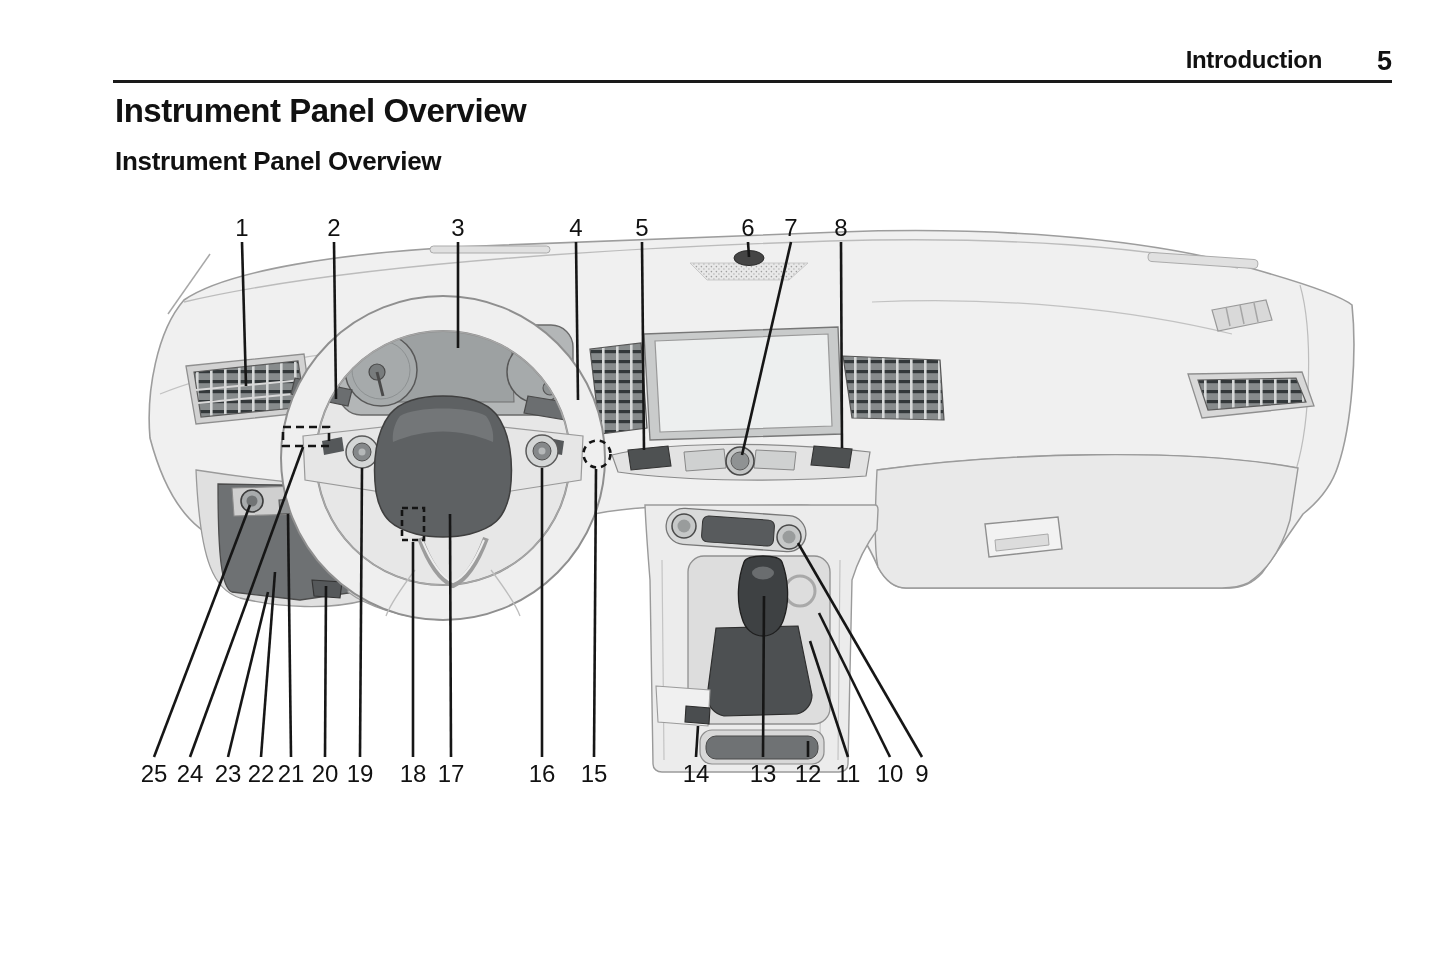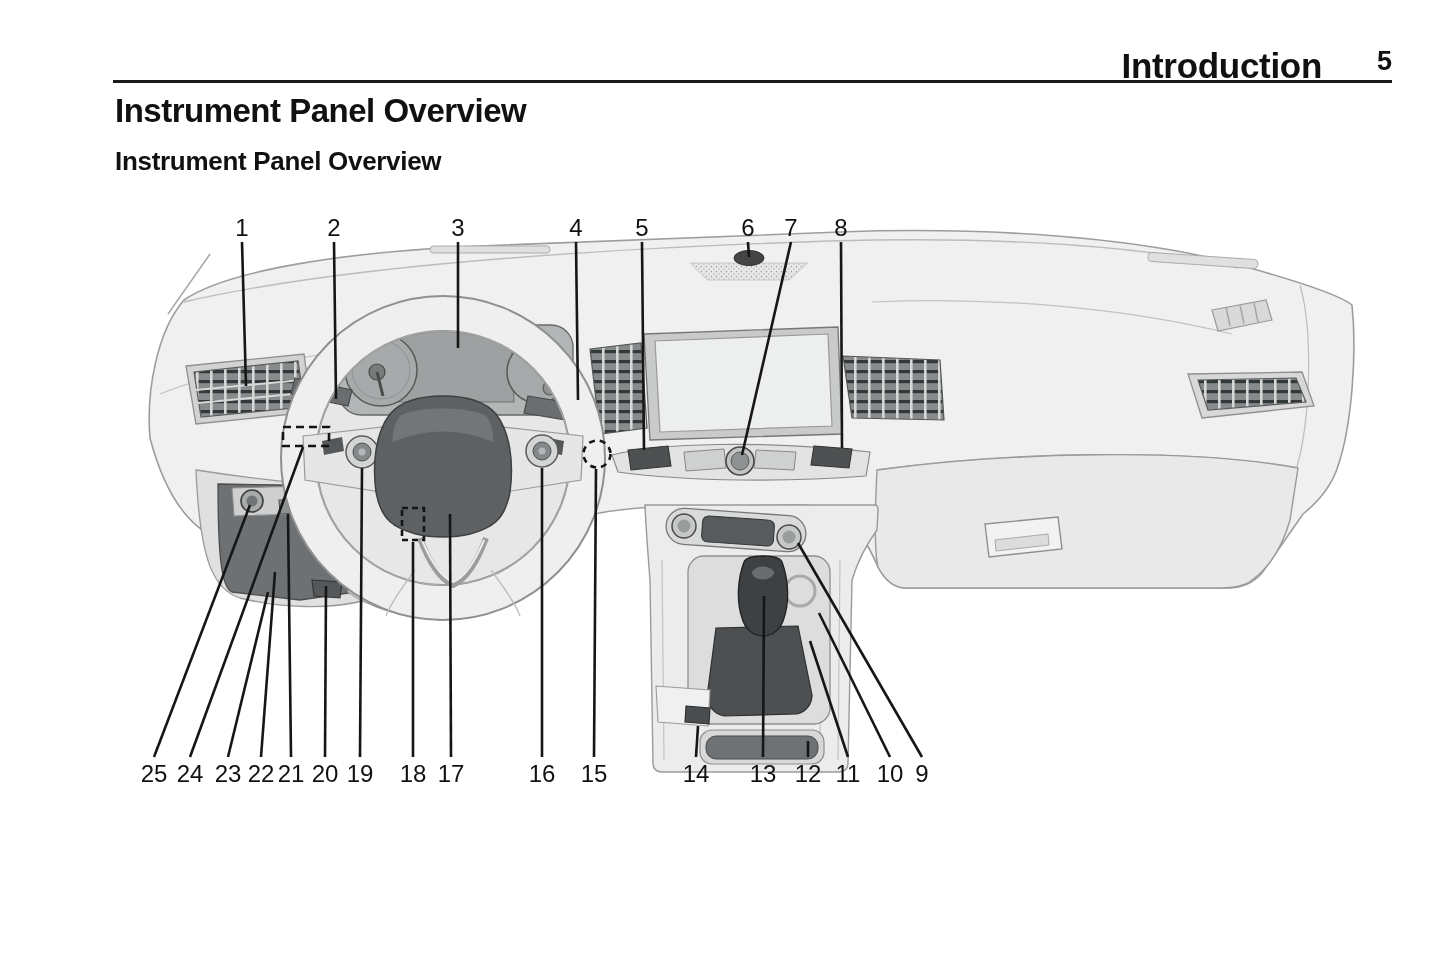--- a/index.html
+++ b/index.html
@@ -1,18 +1,18 @@
 <!DOCTYPE html>
 <html><head>
 <meta charset="utf-8">
 <style>
   html,body{margin:0;padding:0;background:#ffffff;}
   body{width:1445px;height:965px;position:relative;font-family:"Liberation Sans",sans-serif;color:#111;overflow:hidden;}
   .page{position:absolute;inset:0;}
-  .hsec{position:absolute;top:46px;right:123px;font-size:35px;font-weight:bold;letter-spacing:-0.3px;}
+  .hsec{position:absolute;top:46px;right:123px;font-size:24px;font-weight:bold;letter-spacing:-0.3px;}
   .hpage{position:absolute;top:46px;right:53px;font-size:27px;font-weight:bold;}
   .rule{position:absolute;left:113px;right:53px;top:80px;height:3px;background:#1a1a1a;}
   h1.title{position:absolute;left:115px;top:92px;margin:0;font-size:33px;font-weight:bold;letter-spacing:-0.5px;}
   h2.subtitle{position:absolute;left:115px;top:146px;margin:0;font-size:26px;font-weight:bold;letter-spacing:-0.3px;}
   svg.fig{position:absolute;left:0;top:0;width:1445px;height:965px;}
   #callouts line{stroke:#161616;stroke-width:2.6;}
   #callouts text{font-family:"Liberation Sans",sans-serif;font-size:24px;fill:#111;text-anchor:middle;}
 </style>
 </head>
 <body>

